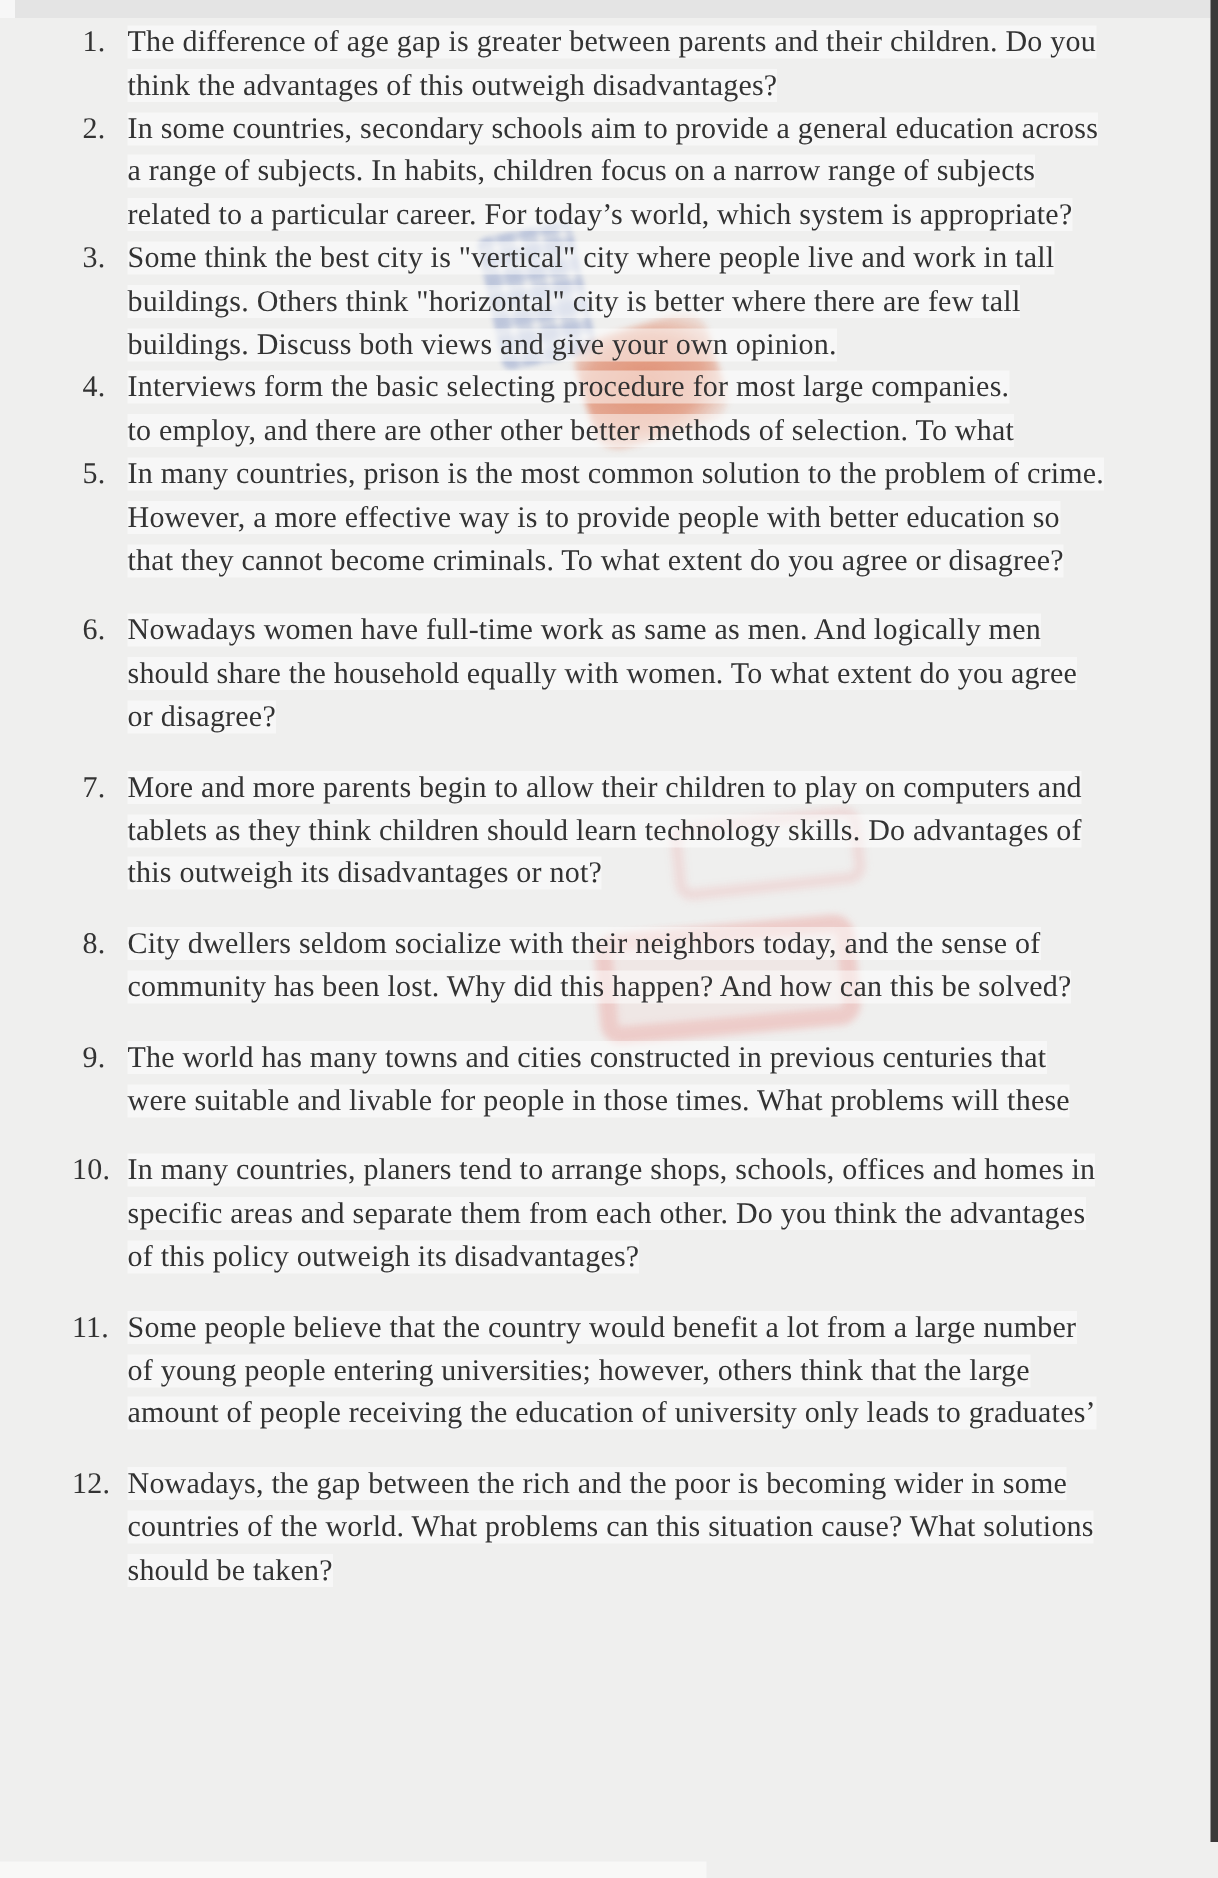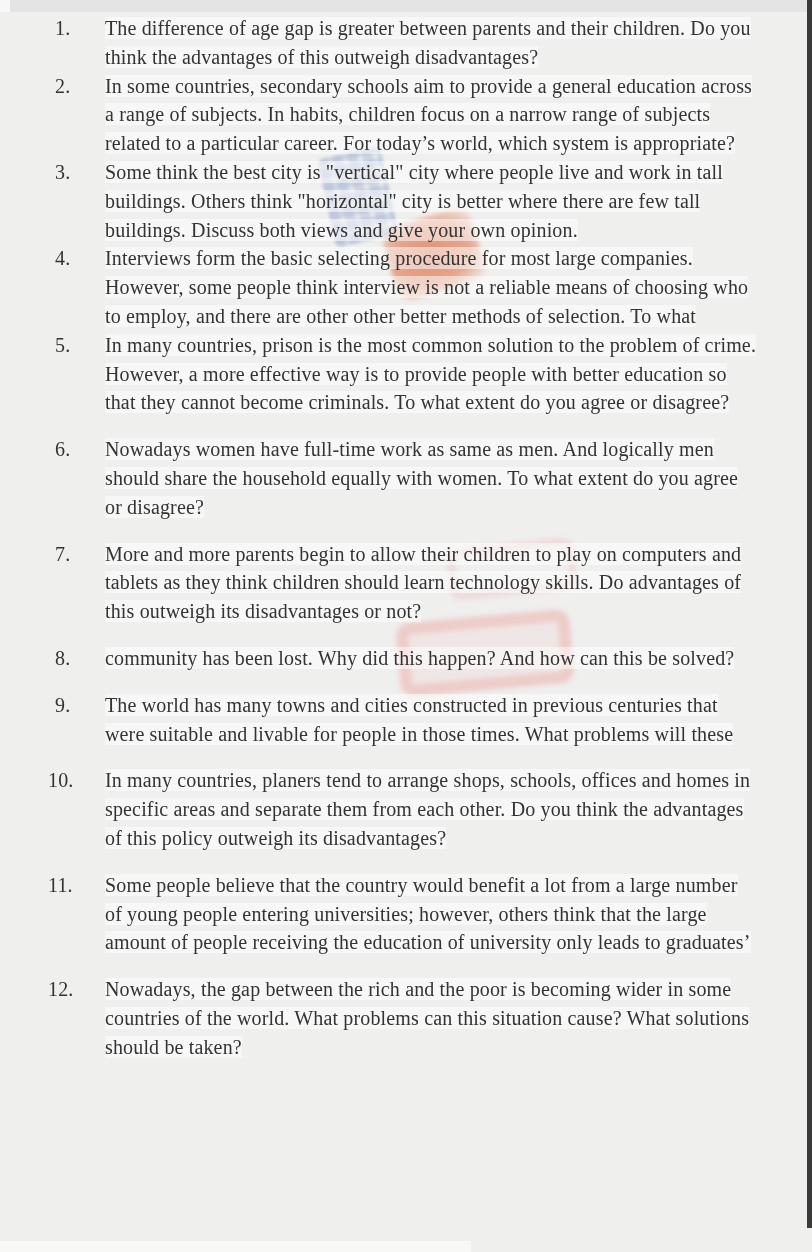--- a/index.html
+++ b/index.html
@@ -48,21 +48,20 @@
   .num {
     flex: none;
     width: 37px;
     box-sizing: border-box;
   }
   .item.narrow .num { padding-left: 7px; }
   .body { flex: 1 1 auto; min-width: 0; }
   .line {
     display: block;
     white-space: pre-wrap;
-    margin-left: 20px;
   }
   .line > i {
     font-style: normal;
     background: rgba(255,255,255,0.5);
   }
   
   .wm { position: absolute; z-index: 1; pointer-events: none; }
   .wm-blue-seal {
     left: 326px; top: 152px; width: 64px; height: 90px;
     background:
@@ -136,21 +135,20 @@
         <span class="line"><i>Some think the best city is "vertical" city where people live and work in tall</i></span>
         <span class="line"><i>buildings. Others think "horizontal" city is better where there are few tall</i></span>
         <span class="line"><i>buildings. Discuss both views and give your own opinion.</i></span>
       </span>
     </div>
 
     <div class="item narrow">
       <span class="num">4.</span>
       <span class="body">
         <span class="line"><i>Interviews form the basic selecting procedure for most large companies.</i></span>
-        <span class="line"><i>However, some people think interview is not a reliable means of choosing who</i></span>
         <span class="line"><i>to employ, and there are other other better methods of selection. To what</i></span>
       </span>
     </div>
 
     <div class="item narrow">
       <span class="num">5.</span>
       <span class="body">
         <span class="line"><i>In many countries, prison is the most common solution to the problem of crime.</i></span>
         <span class="line"><i>However, a more effective way is to provide people with better education so</i></span>
         <span class="line"><i>that they cannot become criminals. To what extent do you agree or disagree?</i></span>
@@ -171,20 +169,21 @@
       <span class="body">
         <span class="line"><i>More and more parents begin to allow their children to play on computers and</i></span>
         <span class="line"><i>tablets as they think children should learn technology skills. Do advantages of</i></span>
         <span class="line"><i>this outweigh its disadvantages or not?</i></span>
       </span>
     </div>
 
     <div class="item narrow gap">
       <span class="num">8.</span>
       <span class="body">
+        <span class="line"><i>City dwellers seldom socialize with their neighbors today, and the sense of</i></span>
         <span class="line"><i>community has been lost. Why did this happen? And how can this be solved?</i></span>
       </span>
     </div>
 
     <div class="item narrow gap">
       <span class="num">9.</span>
       <span class="body">
         <span class="line"><i>The world has many towns and cities constructed in previous centuries that</i></span>
         <span class="line"><i>were suitable and livable for people in those times. What problems will these</i></span>
       </span>

